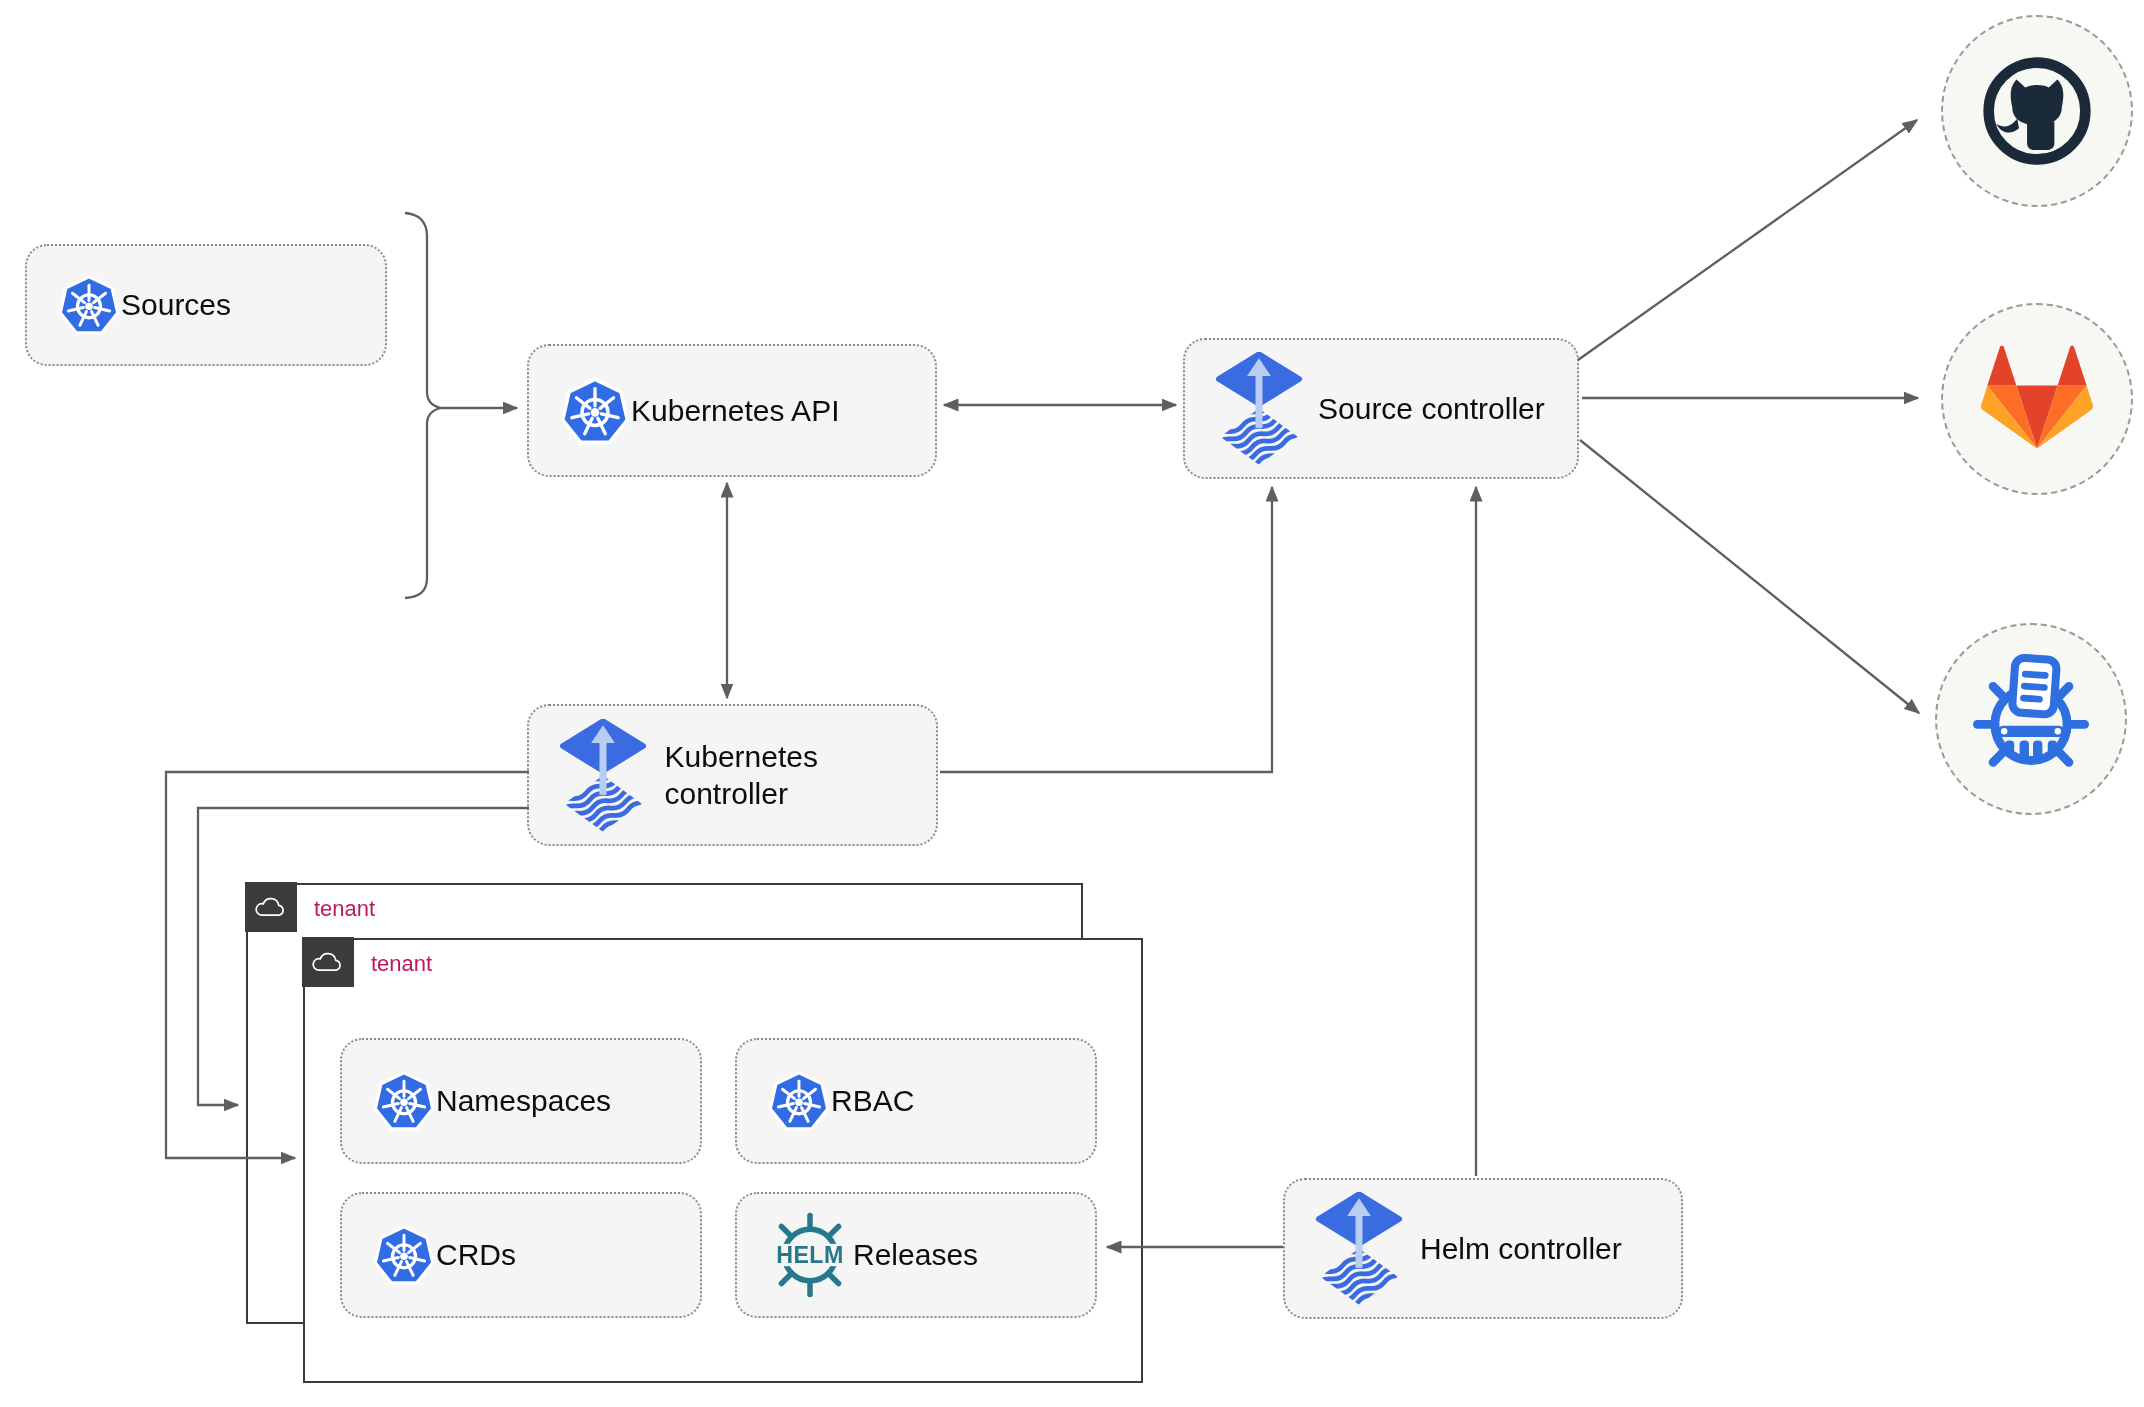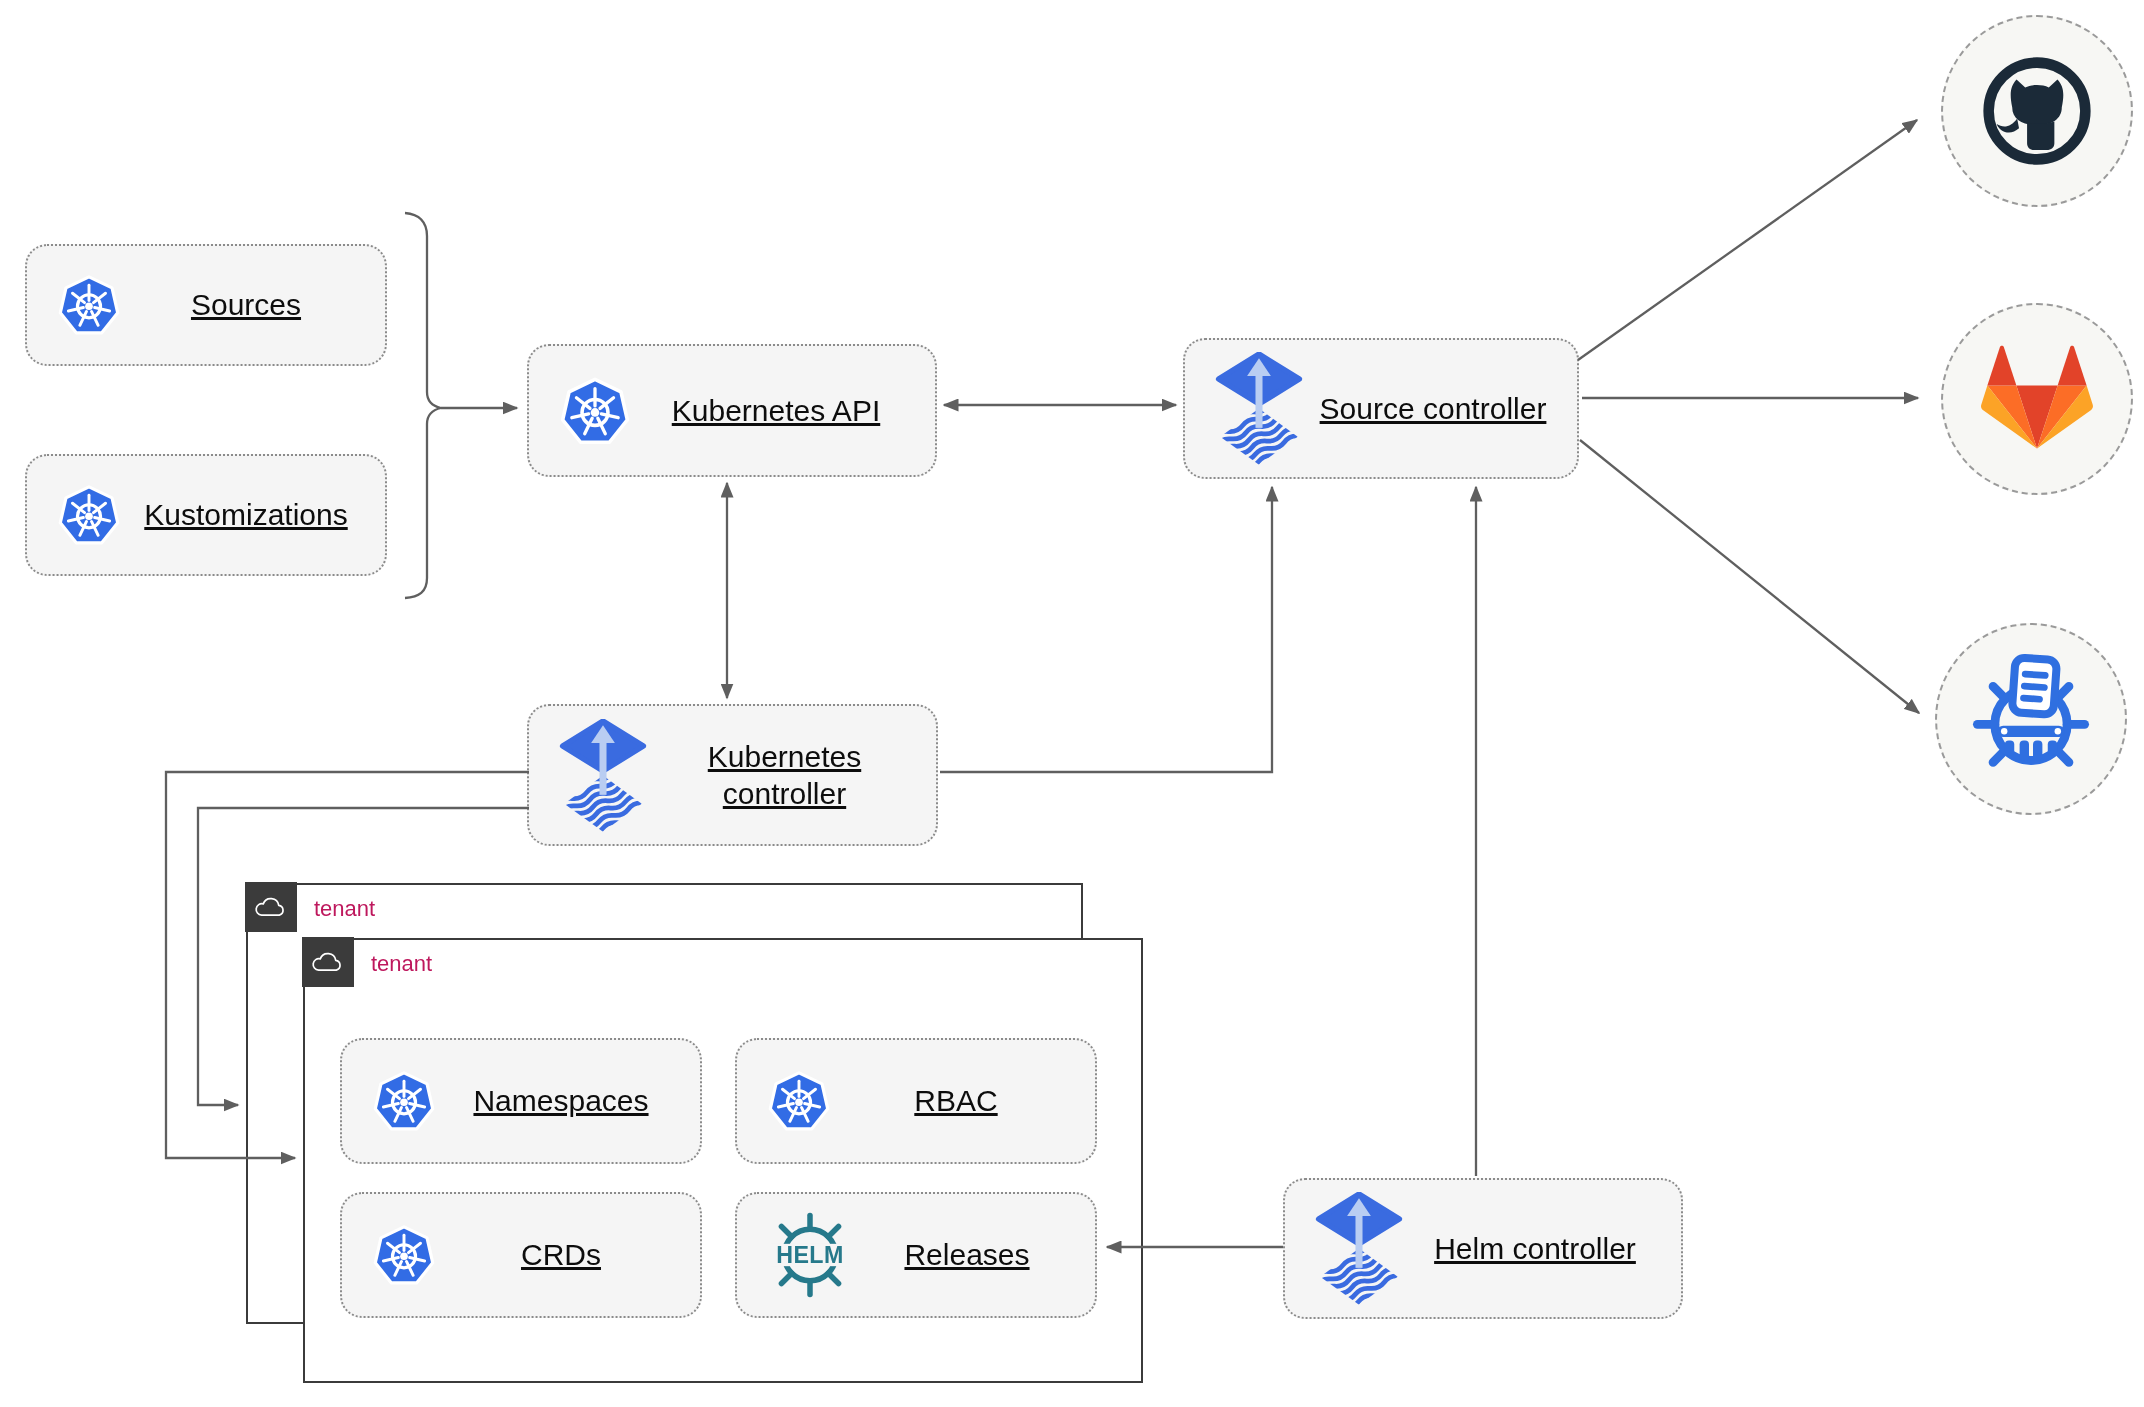--- a/index.html
+++ b/index.html
@@ -5,21 +5,21 @@
   html,body{margin:0;padding:0;background:#ffffff;}
   #canvas{
     position:relative;width:2144px;height:1407px;background:#ffffff;
     font-family:"Liberation Sans", sans-serif;overflow:hidden;
   }
   .node{
     position:absolute;background:#f5f5f5;border:2.4px dotted #8b8b8b;
     border-radius:22px;display:flex;align-items:center;box-sizing:border-box;
   }
   .node .icon-wrap{margin-left:30px;flex:0 0 auto;display:flex;align-items:center;}
-  .node .label{flex:1;text-align:center;font-size:30px;color:#0d0d0d;line-height:1.25;padding-right:14px;text-decoration:underline;}
+  .node .label{flex:1;font-size:30px;color:#0d0d0d;line-height:1.25;padding-right:14px;}
   .tenant{position:absolute;background:#ffffff;border:2.6px solid #3b3b3b;box-sizing:border-box;}
   .tenant-tab{
     position:absolute;left:-2.6px;top:-2.6px;width:52px;height:50px;background:#3b3b3b;
     display:flex;align-items:center;justify-content:center;
   }
   .tenant-name{
     position:absolute;left:66px;top:0;height:48px;display:flex;align-items:center;
     font-size:22px;color:#be185d;
   }
   .endpoint{
@@ -162,28 +162,20 @@
 
   <div class="node" style="left:25px;top:244px;width:362px;height:122px;">
     <span class="icon-wrap">
       <svg width="64" height="64">
           <use href="#sym-k8s"></use>
         </svg>
       </span>
     <span class="label">Sources</span>
   </div>
 
-  <div class="node" style="left:25px;top:454px;width:362px;height:122px;">
-    <span class="icon-wrap">
-      <svg width="64" height="64">
-          <use href="#sym-k8s"></use>
-        </svg>
-      </span>
-    <span class="label">Kustomizations</span>
-  </div>
 
   <div class="node" style="left:527px;top:344px;width:410px;height:133px;">
     <span class="icon-wrap">
       <svg width="72" height="72">
           <use href="#sym-k8s"></use>
         </svg>
       </span>
     <span class="label">Kubernetes API</span>
   </div>
 

